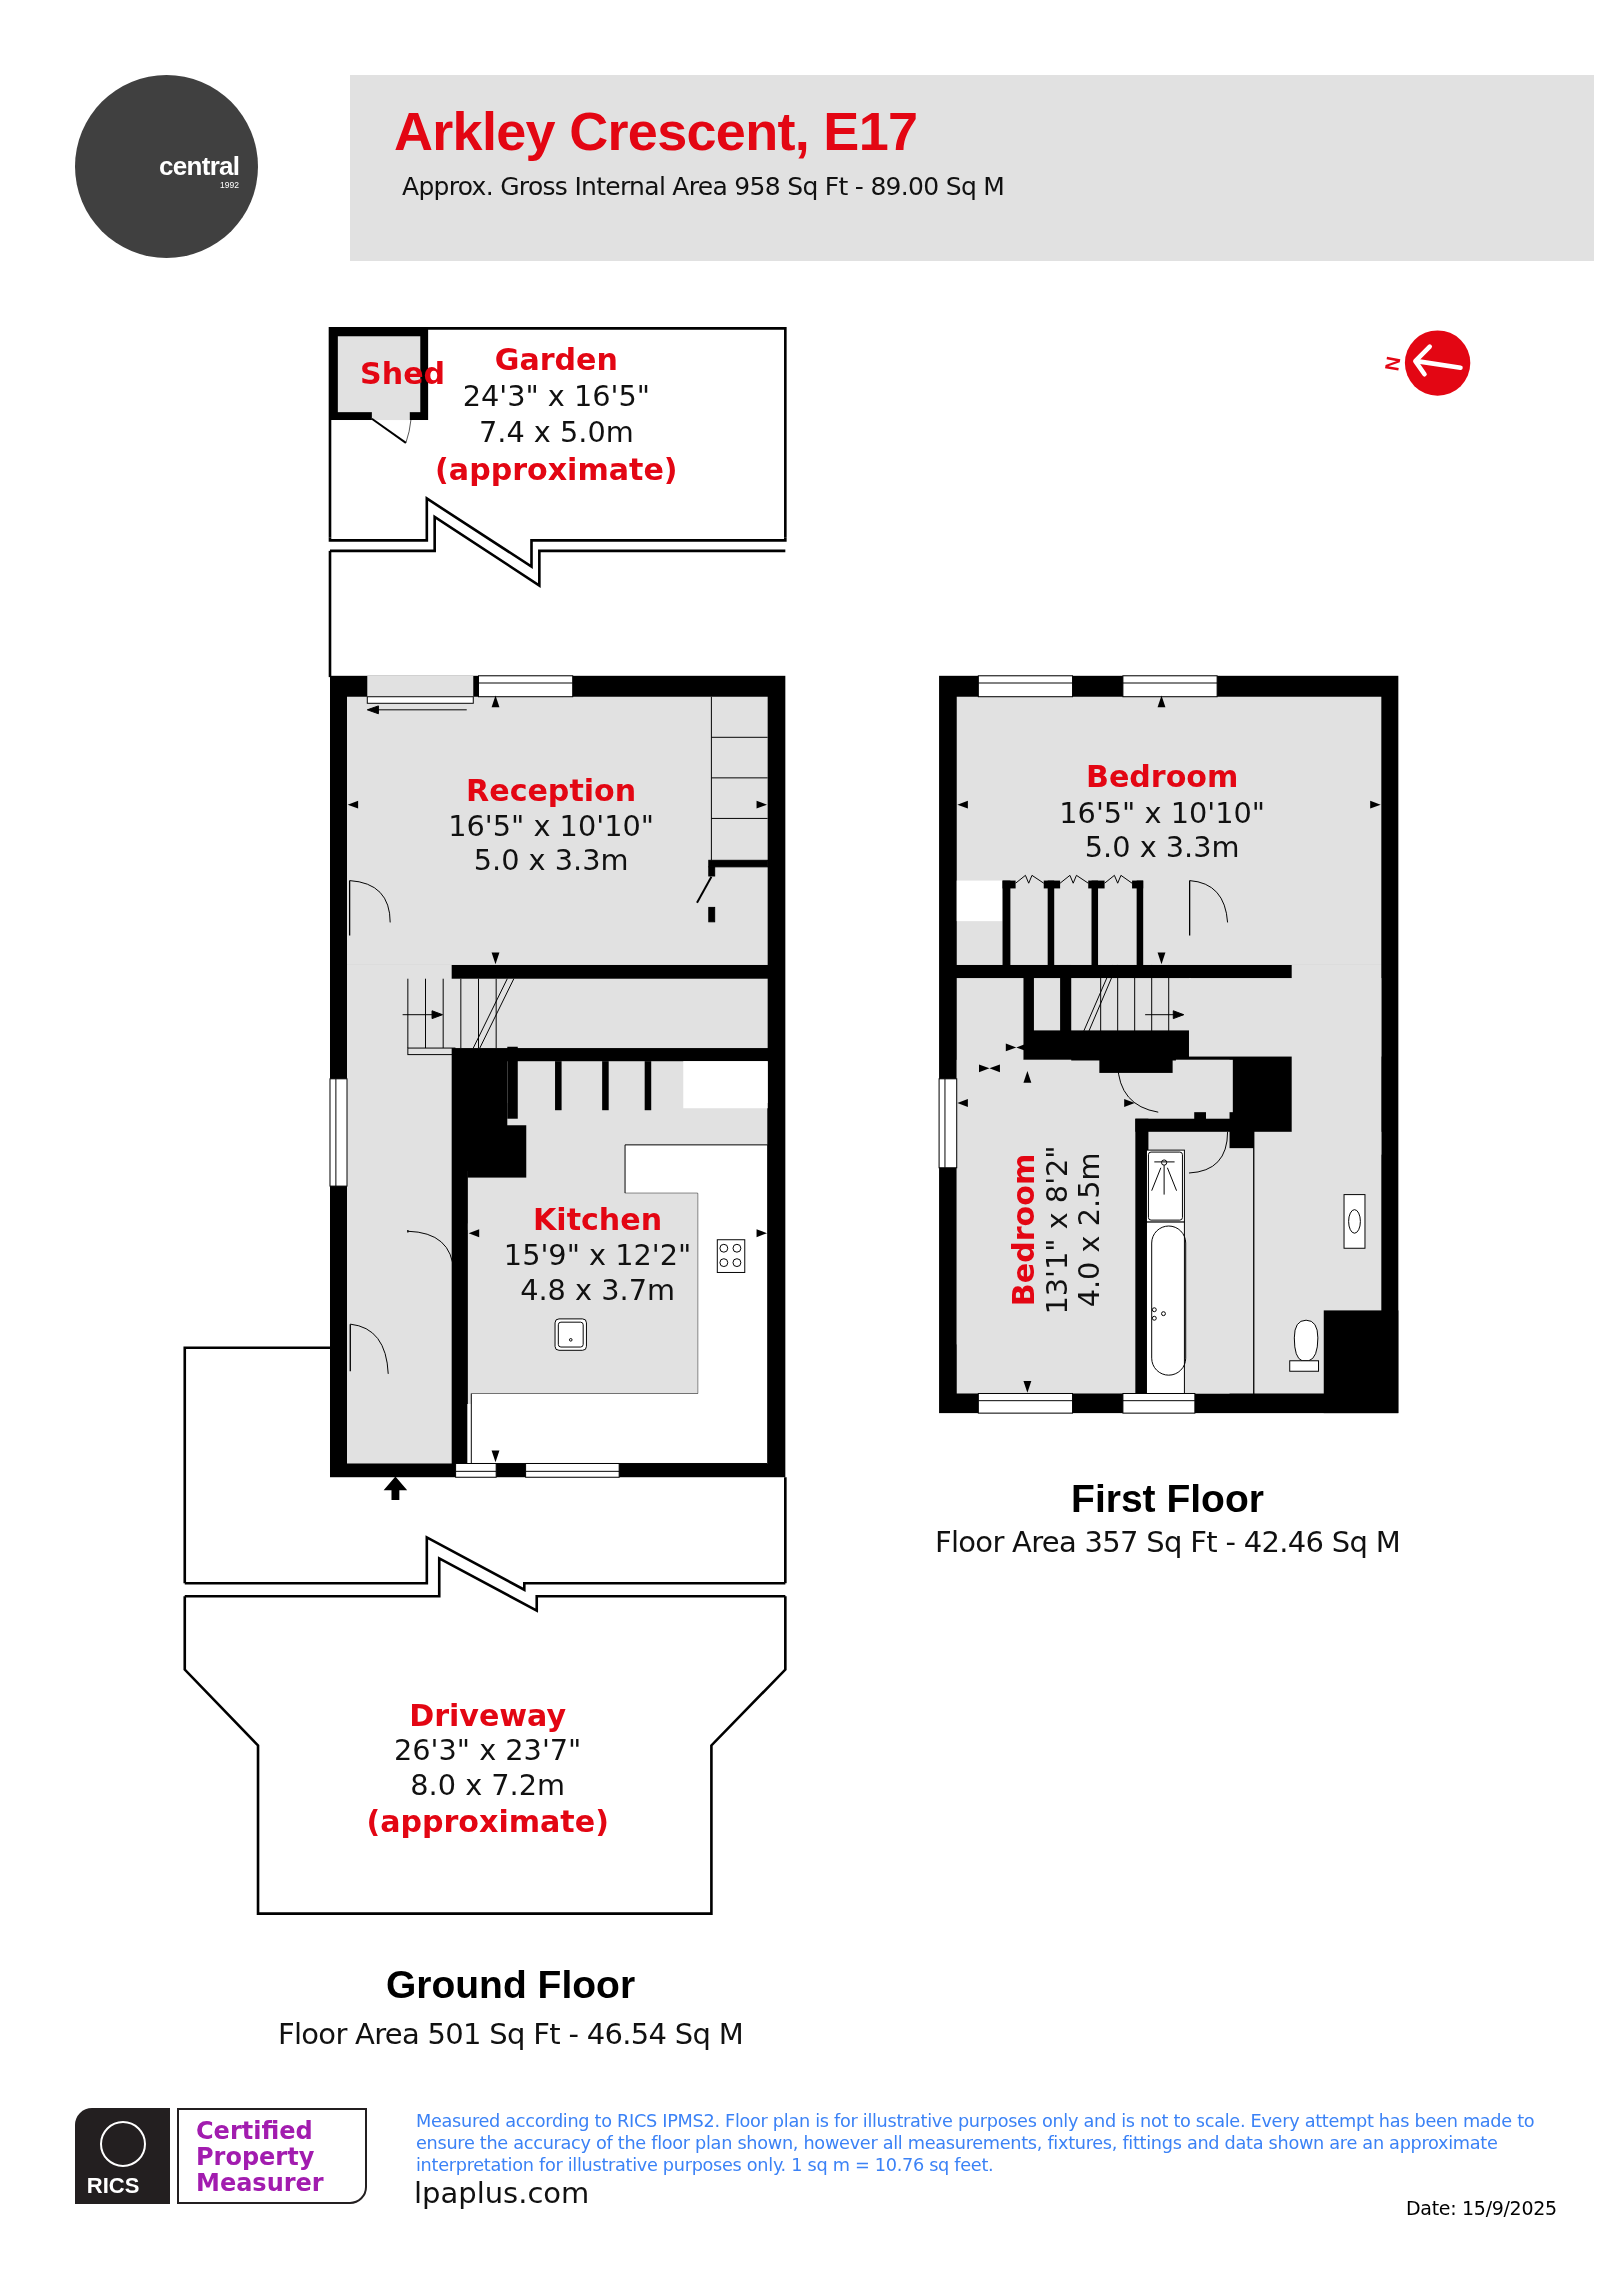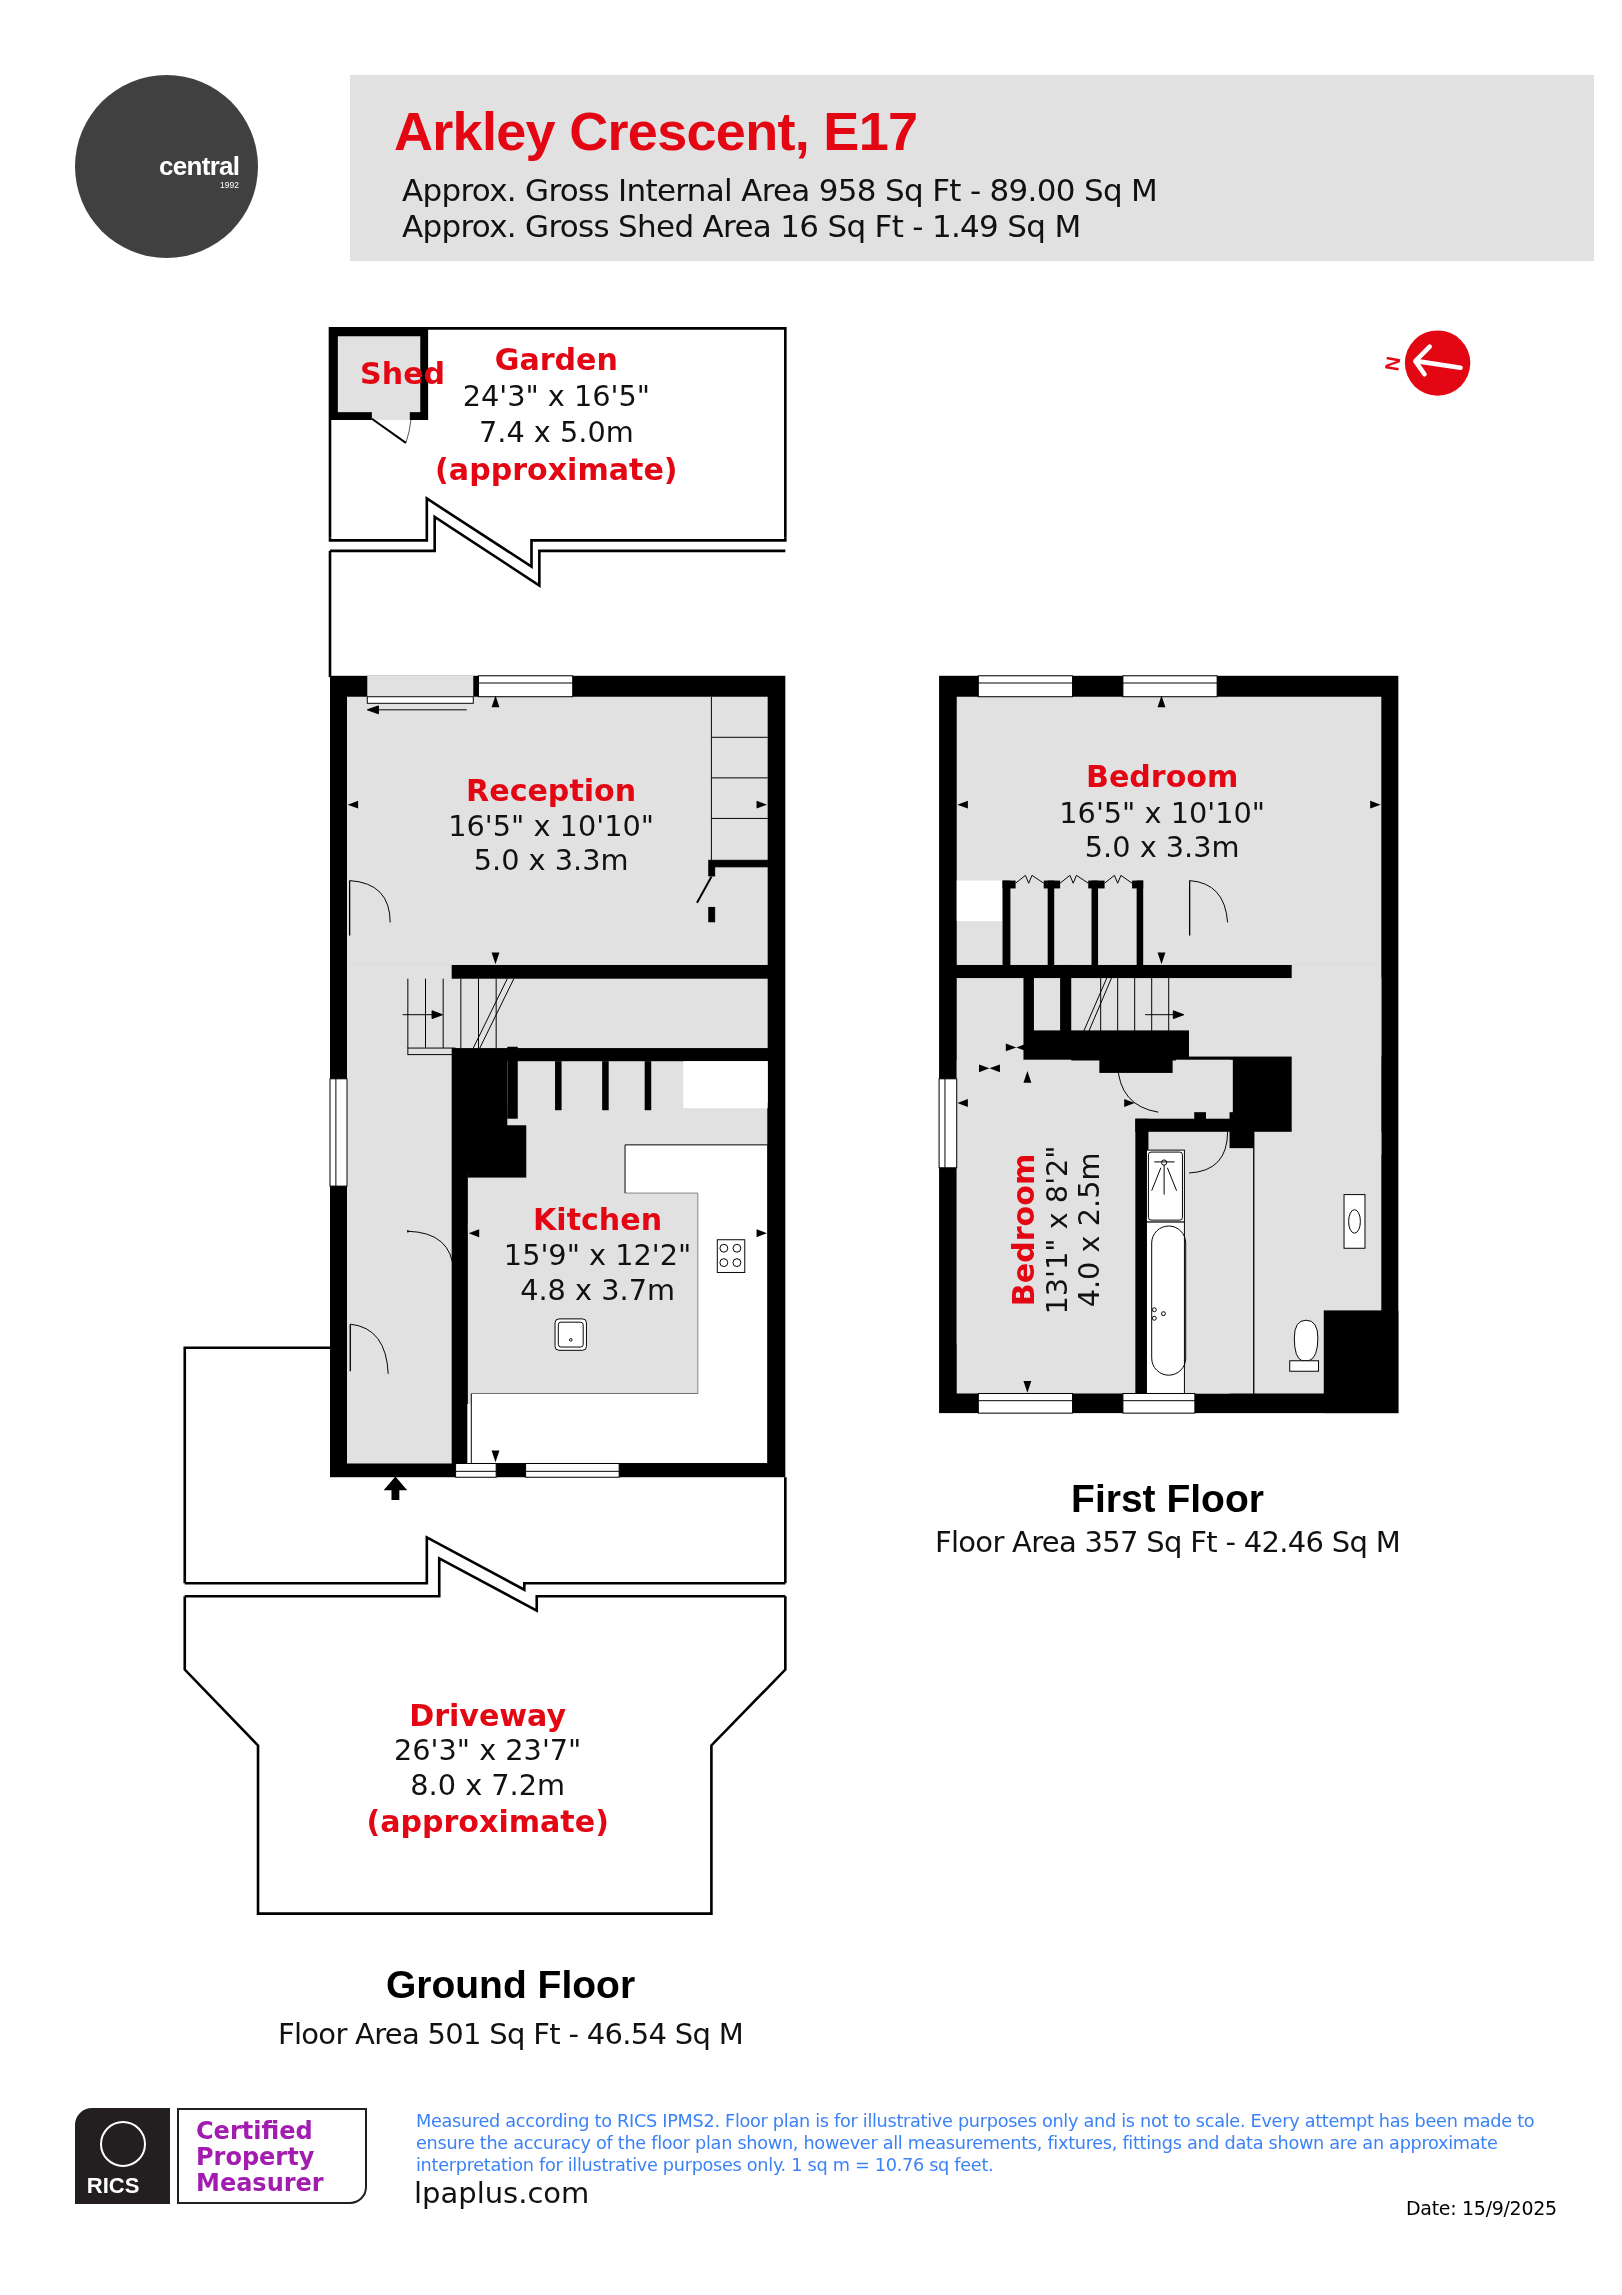--- a/index.html
+++ b/index.html
@@ -3,21 +3,21 @@
 <meta charset="utf-8">
 <style>
   html, body { margin:0; padding:0; background:#ffffff; }
   body { width:1623px; height:2295px; position:relative; overflow:hidden; font-family:"DejaVu Sans", sans-serif; }
   .abs { position:absolute; }
   #logo { left:75px; top:75px; width:183px; height:183px; border-radius:50%; background:#404040; }
   #logo .brand { position:absolute; left:84px; top:76px; color:#fff; font-family:"Liberation Sans", sans-serif; font-weight:bold; font-size:26px; letter-spacing:-0.7px; }
   #logo .year { position:absolute; left:145px; top:105px; color:#fff; font-family:"Liberation Sans", sans-serif; font-size:8.5px; }
   #header { left:350px; top:75px; width:1196px; height:186px; background:#e1e1e1;padding-left:48px; }
   #title { position:absolute; left:44px; top:25px; color:#e30613; font-family:"Liberation Sans", sans-serif; font-weight:bold; font-size:54px; letter-spacing:-0.7px; }
-  .sub { position:absolute; left:52px; color:#111; font-family:"DejaVu Sans", sans-serif; font-size:31px; font-weight:normal; letter-spacing:-0.7px; }
+  .sub { position:absolute; left:52px; color:#111; font-family:"DejaVu Sans", sans-serif; font-size:25px; font-weight:normal; letter-spacing:-0.7px; }
   #plan { left:0; top:0; width:1623px; height:2295px; }
   .room-name { fill:#e30613; font-family:"DejaVu Sans", sans-serif; font-weight:bold; }
   .room-dim { fill:#111; font-family:"DejaVu Sans", sans-serif; }
   .floor-title { color:#000; font-family:"Liberation Sans", sans-serif; font-weight:bold; font-size:39px; text-align:center; }
   .floor-area { color:#111; font-family:"DejaVu Sans", sans-serif; font-size:29px; text-align:center; letter-spacing:-0.7px; }
   #rics { left:75px; top:2108px; width:293px; height:96px; }
   #rics .dark { position:absolute; left:0; top:0; width:95px; height:96px; background:#231f20; border-radius:17px 0 0 0; }
   #rics .dark .rtxt { position:absolute; left:11.8px; top:65px; color:#fff; font-family:"Liberation Sans", sans-serif; font-weight:bold; font-size:22px; }
   #rics .lion { position:absolute; left:25px; top:13px; width:46px; height:46px; border-radius:50%; border:2.6px solid #fff; box-sizing:border-box; }
   #rics .box { position:absolute; left:102px; top:0; width:190px; height:96px; border:2.6px solid #231f20; border-radius:0 0 17px 0; box-sizing:border-box; }
@@ -30,21 +30,20 @@
 <body>
 
 <div id="logo" class="abs">
   <span class="brand">central</span>
   <span class="year">1992</span>
 </div>
 
 <div id="header" class="abs">
   <div id="title">Arkley Crescent, E17</div>
   <div class="sub" style="top:97px;">Approx. Gross Internal Area 958 Sq Ft - 89.00 Sq M</div>
-  <div class="sub" style="top:133px;">Approx. Gross Shed Area 16 Sq Ft - 1.49 Sq M</div>
 </div>
 
 <svg id="plan" class="abs" viewBox="0 0 2480 3508" width="1623" height="2295">
 
   <g>
     <circle cx="2197" cy="555" r="50" fill="#e30613"></circle>
     <line x1="2232" y1="562" x2="2165" y2="552" stroke="#fff" stroke-width="7" stroke-linecap="round"></line>
     <polyline points="2185,530 2163,552 2177,572" fill="none" stroke="#fff" stroke-width="7" stroke-linecap="round" stroke-linejoin="round"></polyline>
     <text x="2130" y="555" fill="#e30613" font-family="Liberation Sans, sans-serif" font-weight="bold" font-size="30" transform="rotate(100 2130 545)">N</text>
   </g>

